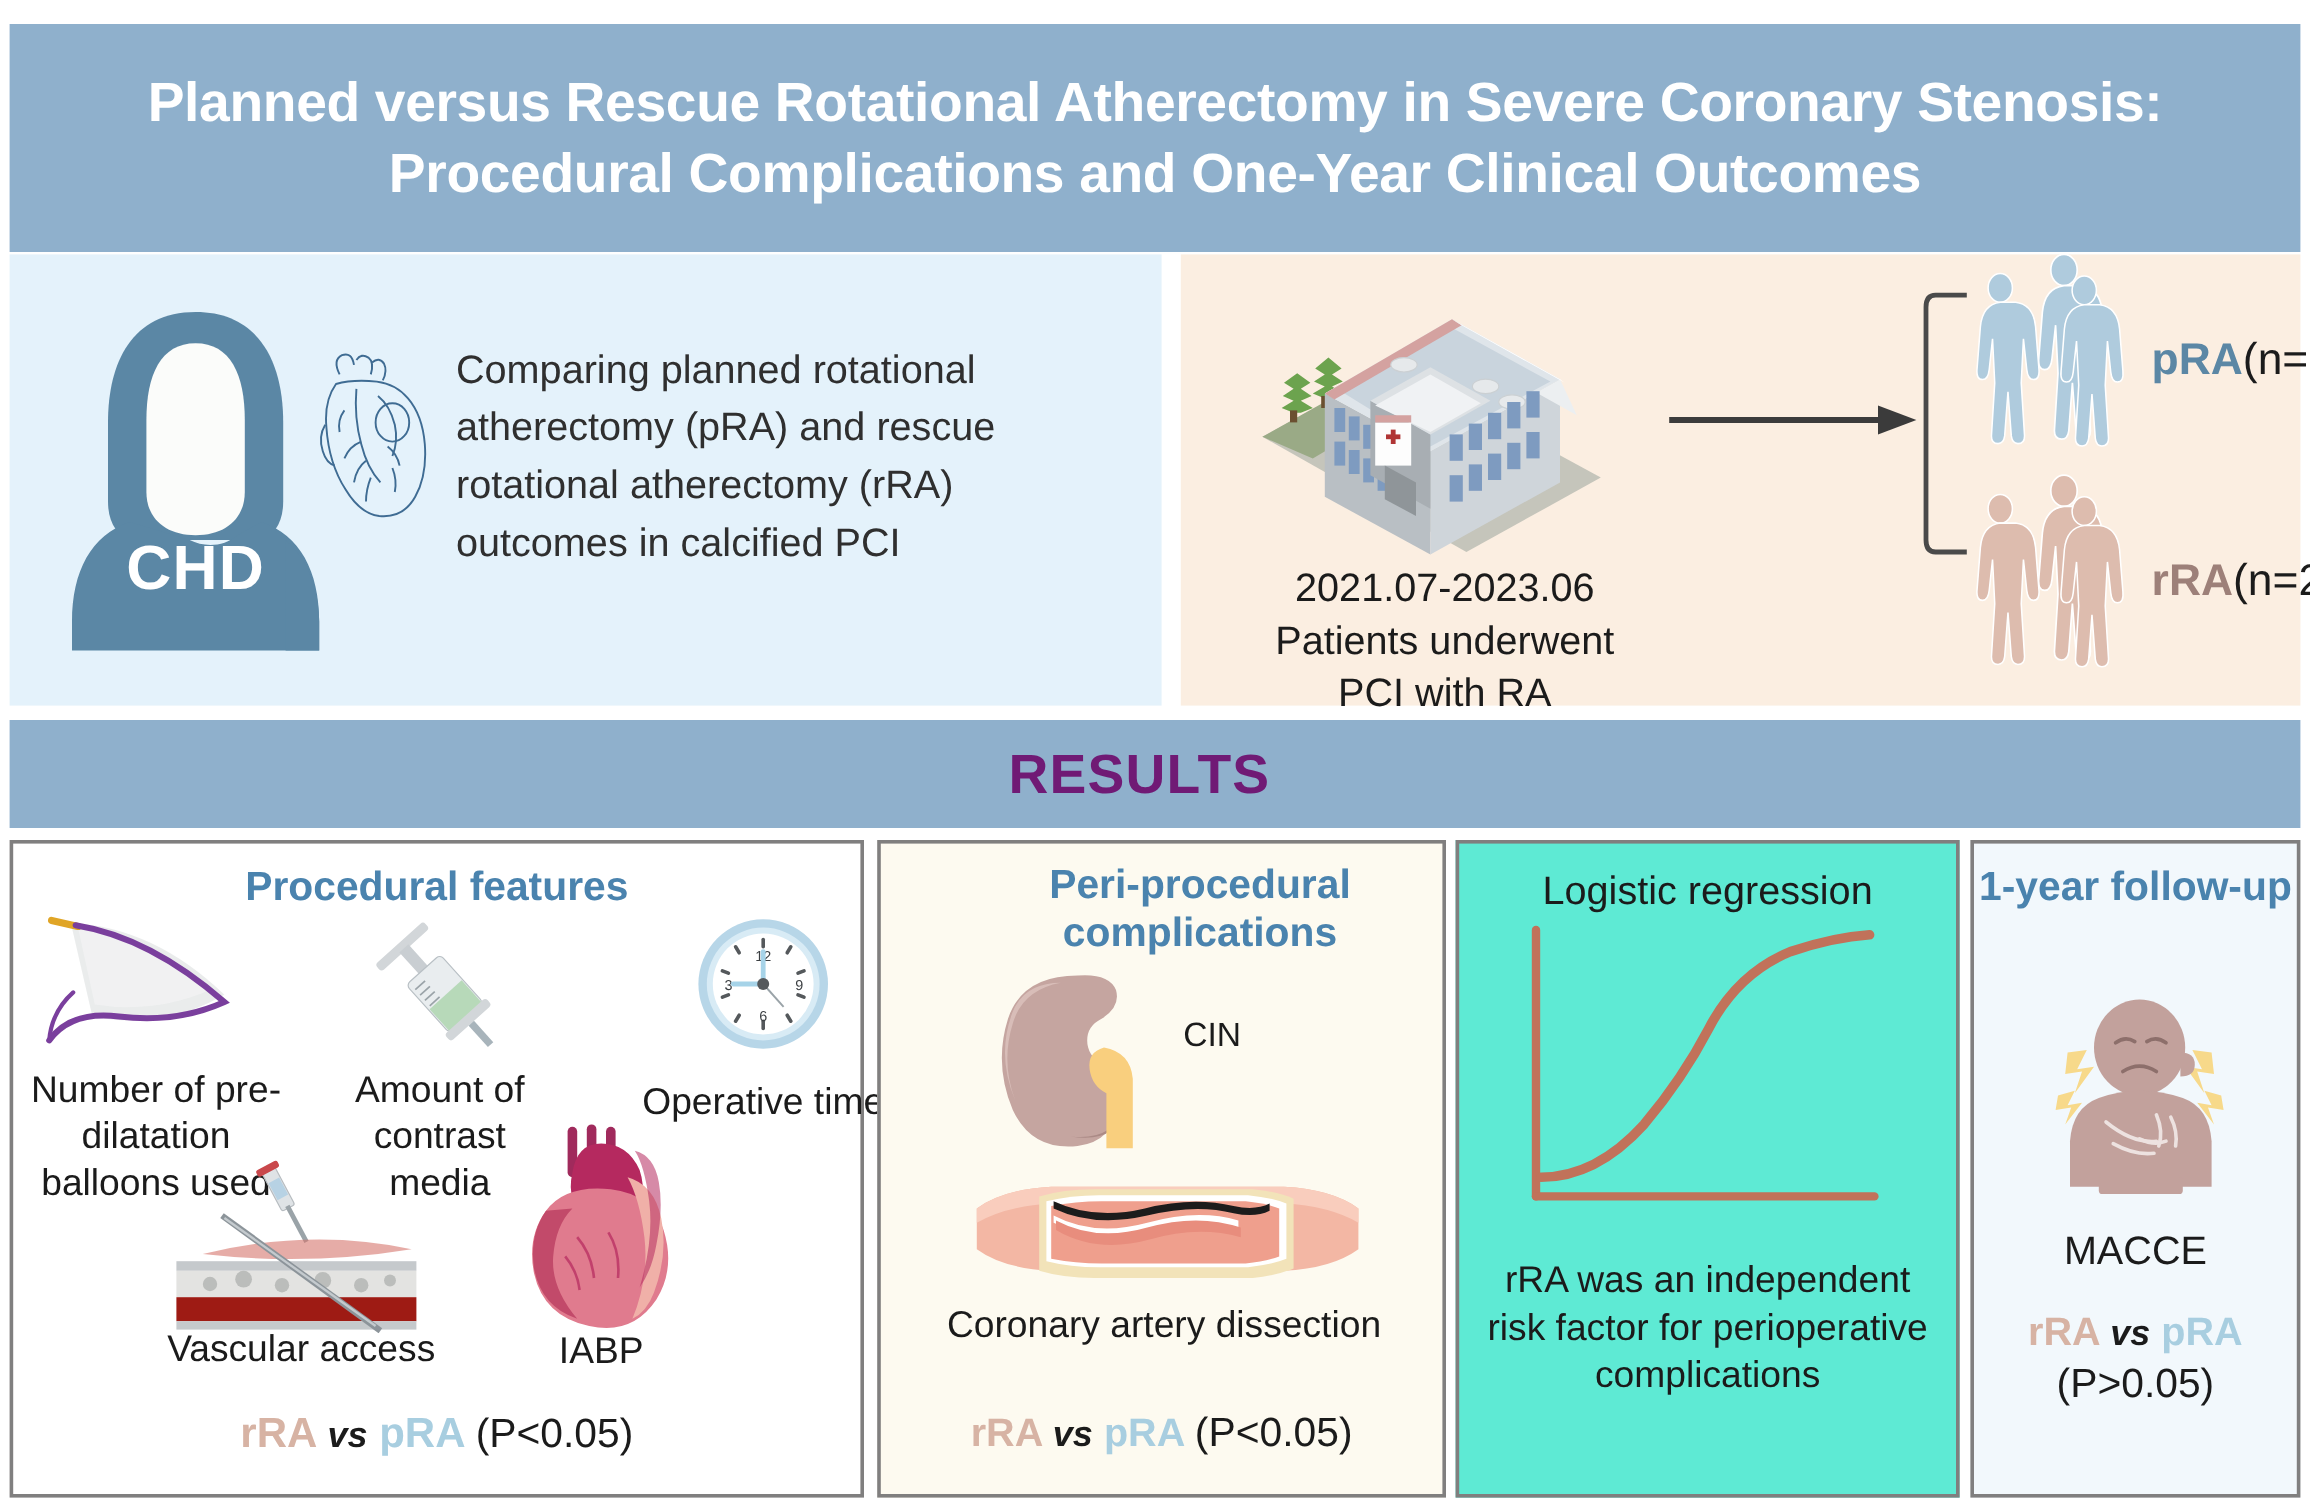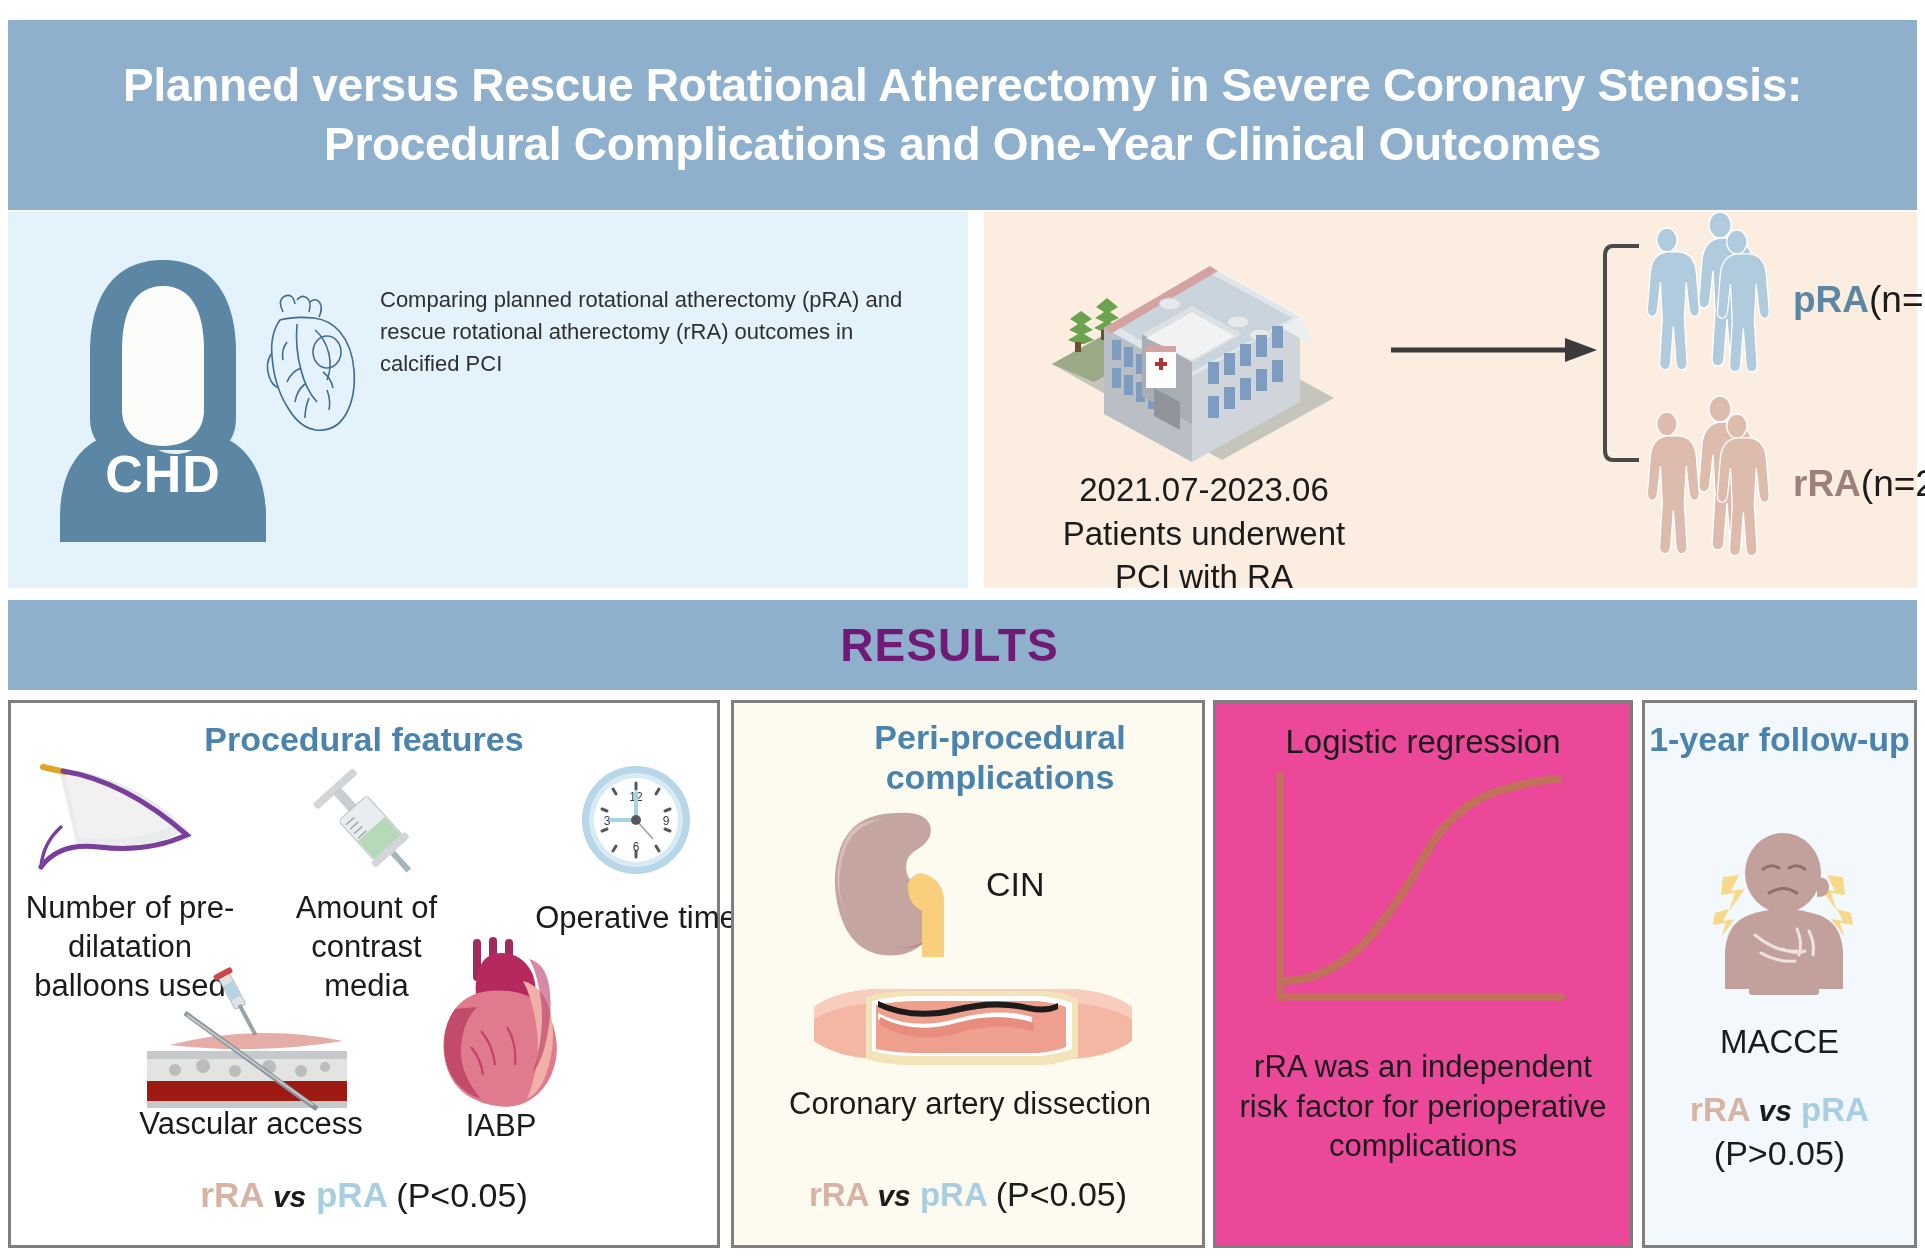--- a/index.html
+++ b/index.html
@@ -44,21 +44,21 @@
   
   .chd-figure { position: absolute; left: 30px; top: 38px; width: 250px; height: 300px; }
   .chd-label {
     position: absolute; left: 30px; top: 232px; width: 250px;
     text-align: center; color: #ffffff;
     font-size: 52px; font-weight: bold; letter-spacing: 1px;
   }
   .heart-icon { position: absolute; left: 245px; top: 82px; width: 110px; height: 155px; }
   .intro-text {
     position: absolute; left: 372px; top: 72px; width: 540px;
-    color: #2f2f2f; font-size: 22px; line-height: 1.45;
+    color: #2f2f2f; font-size: 33px; line-height: 1.45;
   }
 
   
   .hospital-icon { position: absolute; left: 58px; top: 4px; width: 300px; height: 250px; }
   .hospital-caption {
     position: absolute; left: 20px; top: 256px; width: 400px;
     text-align: center; color: #1b1b1b; font-size: 33px; line-height: 1.32;
   }
   .arrow-wrap { position: absolute; left: 405px; top: 118px; width: 215px; height: 40px; }
   .bracket { position: absolute; left: 615px; top: 30px; width: 46px; height: 222px; }
@@ -84,21 +84,21 @@
   }
 
   
   .panels { position: absolute; left: 8px; top: 700px; height: 548px; width: 1909px; }
   .panel {
     position: absolute; top: 0; height: 548px;
     border: 3px solid #807f7f;
   }
   .p1 { left: 0px;    width: 712px; background: #ffffff; padding-left: 12px; }
   .p2 { left: 723px;  width: 474px; background: #fdfaf0; }
-  .p3 { left: 1205px; width: 420px; background: #ec4899; }
+  .p3 { left: 1205px; width: 420px; background: #5eead4; }
   .p4 { left: 1634px; width: 275px; background: #f2f8fc; }
 
   .panel-title {
     color: #4a83ae; font-size: 34px; font-weight: bold;
     text-align: center; line-height: 1.18;
   }
   .plain-title { color:#1b1b1b; font-weight: normal; font-size: 33px; }
 
   .cap { color: #1b1b1b; font-size: 31px; line-height: 1.25; text-align: center; }
 
@@ -395,21 +395,21 @@
 
     <div class="panel p2">
       <div class="panel-title abs" style="left:0;top:14px;width:100%;margin-left:32px;">Peri-procedural complications</div>
 
       <svg class="abs" style="left:100px;top:104px;width:140px;height:150px;" viewBox="0 0 140 150">
         <path d="M64 6 q-46 0 -58 36 q-12 38 4 76 q16 34 54 30 q30 -4 34 -34 q2 -24 -14 -34 q-12 -8 -12 -20 q0 -12 12 -18 q16 -10 12 -24 q-6 -14 -32 -12 Z" fill="#c5a5a0"></path>
         <path d="M50 12 q-32 6 -40 34 q-10 32 2 64 q-16 -38 -2 -74 q10 -24 40 -24 Z" fill="#d8bdb8"></path>
         <path d="M58 140 q34 4 44 -22 q-6 28 -44 22 Z" fill="#ab8a86"></path>
         <path d="M86 66 q-14 4 -12 18 q2 14 14 20 l0 46 l22 0 l0 -58 q-2 -22 -24 -26 Z" fill="#f9cf7e"></path>
       </svg>
-      <div class="cap abs" style="left:252px;top:160px;width:140px;text-align:left;font-size:34px;">CIN</div>
+      <div class="cap abs" style="left:252px;top:142px;width:140px;text-align:left;font-size:28px;">CIN</div>
 
       <svg class="abs" style="left:74px;top:268px;width:330px;height:110px;" viewBox="0 0 330 110">
         <path d="M6 36 q22 -16 62 -18 l194 0 q40 2 62 18 l0 34 q-22 16 -62 18 l-194 0 q-40 -2 -62 -18 Z" fill="#f3b7a4"></path>
         <path d="M6 36 q22 -16 62 -18 l194 0 q40 2 62 18 l0 12 q-24 -14 -62 -16 l-194 0 q-38 2 -62 16 Z" fill="#f9cdbd"></path>
         <path d="M58 26 q20 -6 46 -6 l132 0 q22 2 34 8 l0 58 q-14 6 -34 8 l-132 0 q-26 0 -46 -6 Z" fill="#f2e3b9"></path>
         <path d="M64 30 q20 -5 44 -5 l124 0 q20 2 32 7 l0 46 q-12 5 -32 7 l-124 0 q-24 0 -44 -5 Z" fill="#ffffff"></path>
         <path d="M68 34 q20 -4 42 -4 l120 0 q18 2 28 6 l0 40 q-10 4 -28 6 l-120 0 q-22 0 -42 -4 Z" fill="#ef9f8d"></path>
         <path d="M70 36 q34 16 78 6 q40 -10 72 -2 q18 4 30 -2 l0 -6 q-12 6 -30 2 q-34 -8 -74 2 q-42 10 -76 -6 Z" fill="#1c1c1c"></path>
         <path d="M70 42 q34 18 78 6 q42 -12 76 -2 l0 6 q-34 -10 -74 2 q-44 12 -80 -6 Z" fill="#ffffff"></path>
         <path d="M72 46 q34 18 76 6 q42 -12 78 0 l0 8 q-36 -10 -76 2 q-44 12 -78 -8 Z" fill="#e88d7d"></path>

